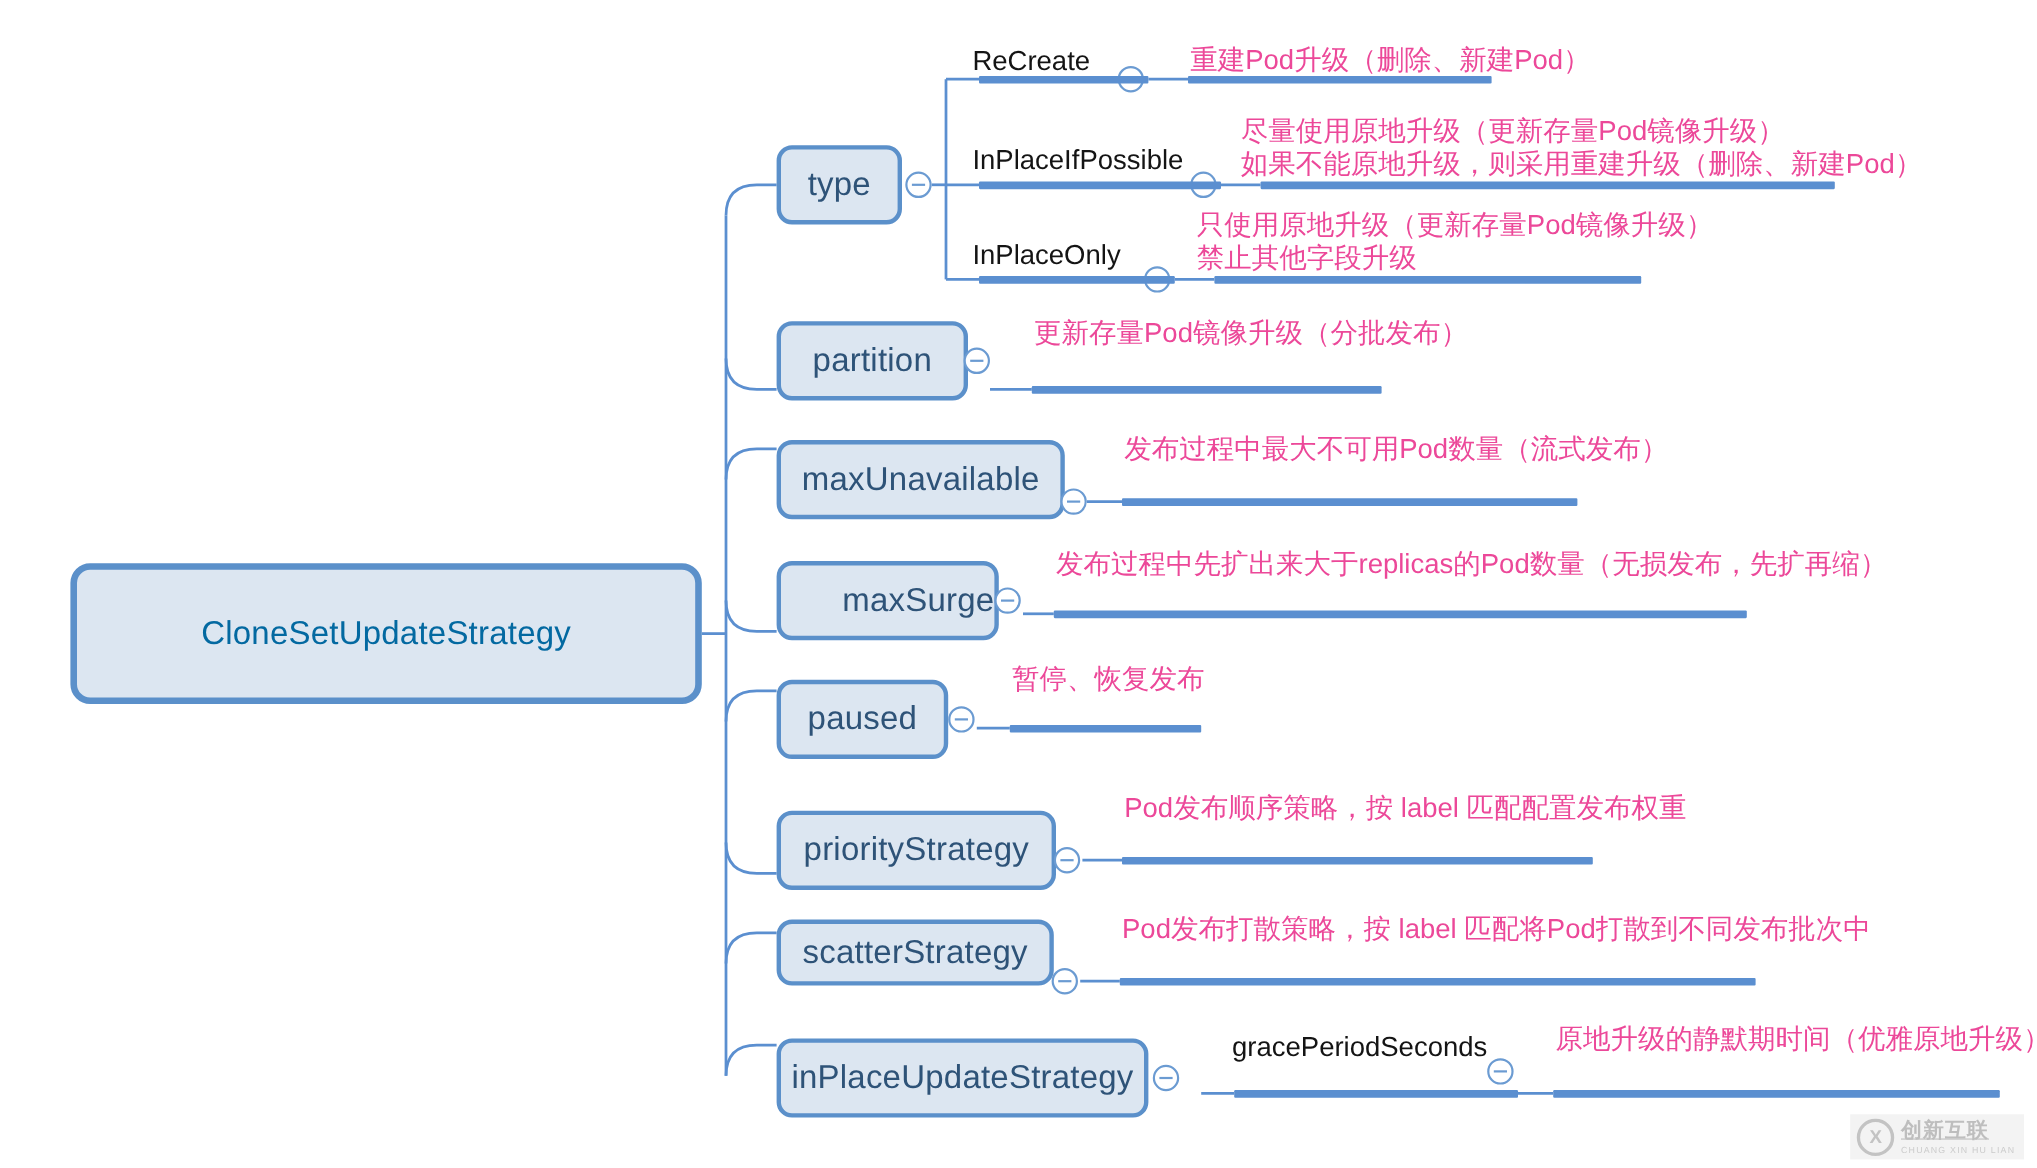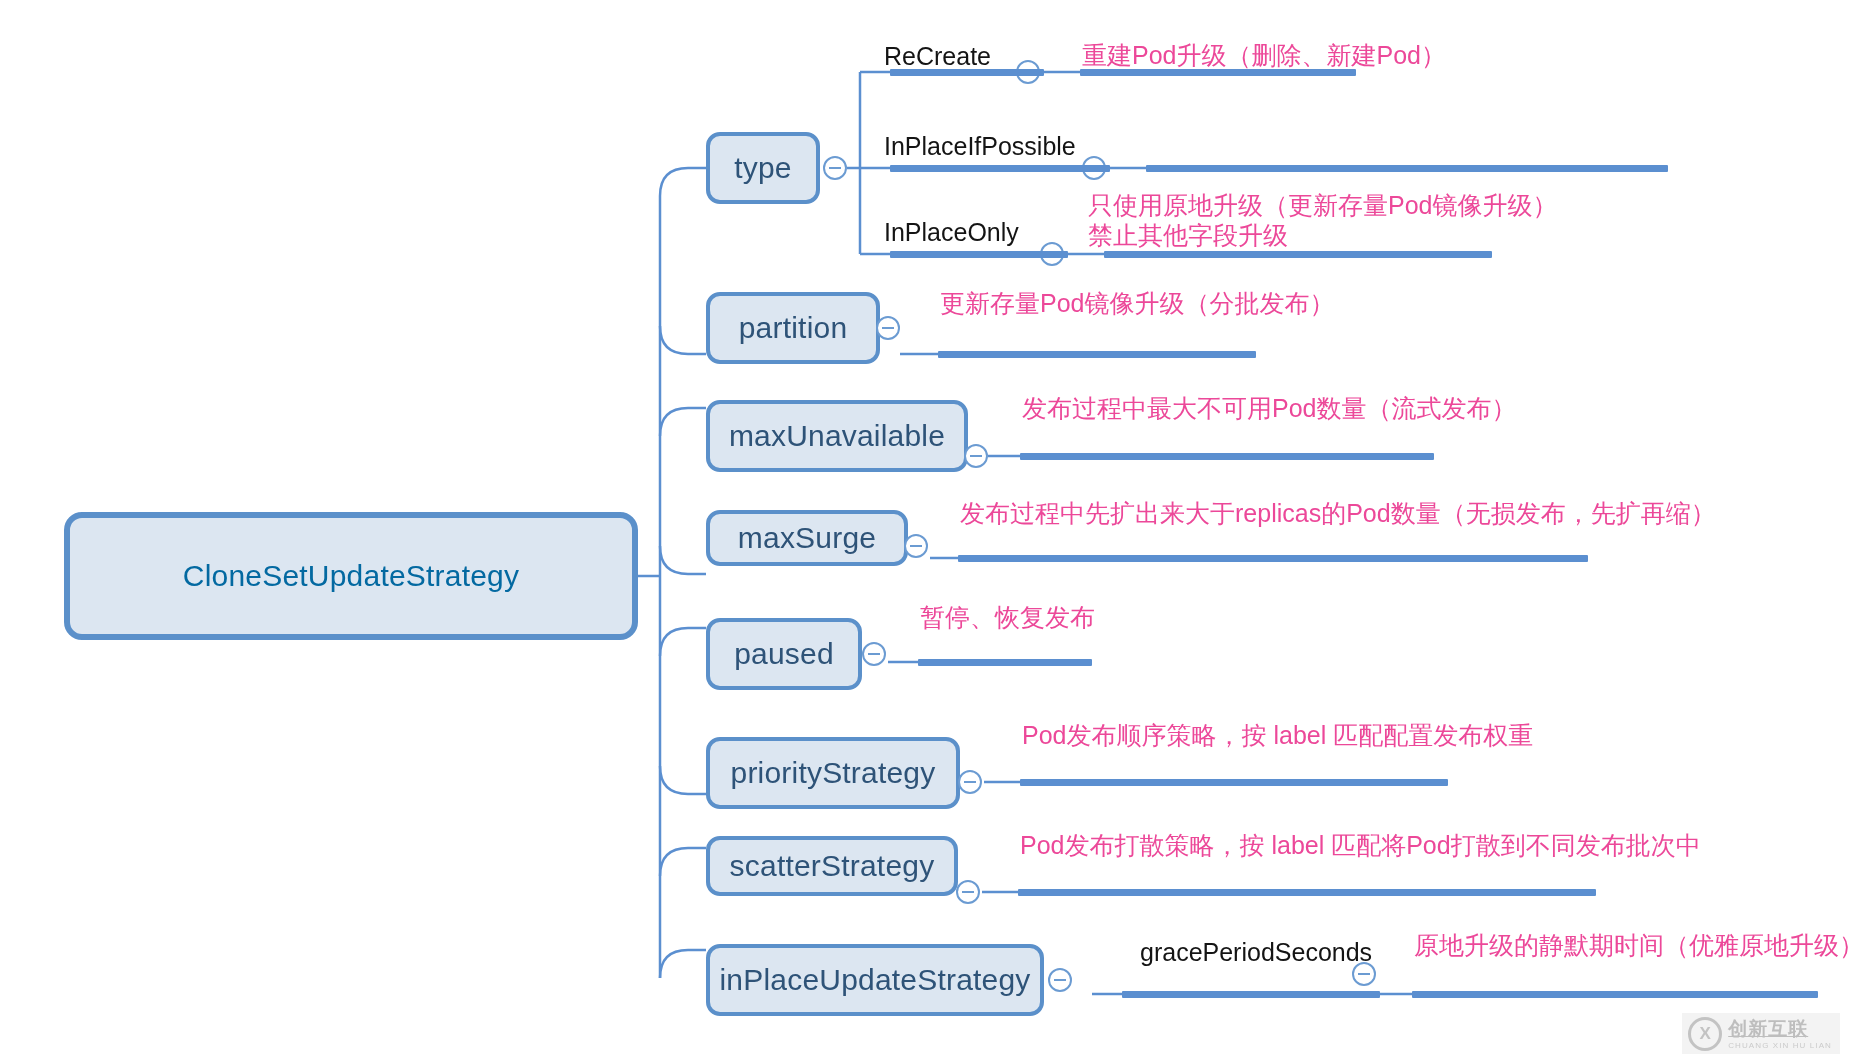--- a/index.html
+++ b/index.html
@@ -202,20 +202,24 @@
   <div class="bar" style="left:890px; top:69px; width:154px;"></div>
   <div class="bar" style="left:1080px; top:69px; width:276px;"></div>
   <div class="annot" style="left:1082px; top:40px;">
     <span class="l1">重建Pod升级（删除、新建Pod）</span>
   </div>
 
   <div class="leaf-label" style="left:884px; top:132px;">InPlaceIfPossible</div>
   <div class="collapse" style="left:1082px; top:156px;"></div>
   <div class="bar" style="left:890px; top:165px; width:220px;"></div>
   <div class="bar" style="left:1146px; top:165px; width:522px;"></div>
+  <div class="annot" style="left:1128px; top:104px;">
+    <span class="l1">尽量使用原地升级（更新存量Pod镜像升级）</span>
+    <span class="l2">如果不能原地升级，则采用重建升级（删除、新建Pod）</span>
+  </div>
 
   <div class="leaf-label" style="left:884px; top:218px;">InPlaceOnly</div>
   <div class="collapse" style="left:1040px; top:242px;"></div>
   <div class="bar" style="left:890px; top:251px; width:178px;"></div>
   <div class="bar" style="left:1104px; top:251px; width:388px;"></div>
   <div class="annot" style="left:1088px; top:190px;">
     <span class="l1">只使用原地升级（更新存量Pod镜像升级）</span>
     <span class="l2">禁止其他字段升级</span>
   </div>
 
@@ -230,21 +234,21 @@
 
   <div class="node child" style="left:706px; top:400px; width:262px; height:72px;">
     <span>maxUnavailable</span>
   </div>
   <div class="collapse" style="left:964px; top:444px;"></div>
   <div class="bar" style="left:1020px; top:453px; width:414px;"></div>
   <div class="annot" style="left:1022px; top:393px;">
     <span class="l1">发布过程中最大不可用Pod数量（流式发布）</span>
   </div>
 
-  <div class="node child" style="left:706px; top:510px; width:202px; height:56px;">
+  <div class="node child" style="left:706px; top:510px; width:202px; height:72px;justify-content:flex-end;">
     <span>maxSurge</span>
   </div>
   <div class="collapse" style="left:904px; top:534px;"></div>
   <div class="bar" style="left:958px; top:555px; width:630px;"></div>
   <div class="annot" style="left:960px; top:498px;">
     <span class="l1">发布过程中先扩出来大于replicas的Pod数量（无损发布，先扩再缩）</span>
   </div>
 
   <div class="node child" style="left:706px; top:618px; width:156px; height:72px;">
     <span>paused</span>
@@ -271,21 +275,21 @@
   <div class="bar" style="left:1018px; top:889px; width:578px;"></div>
   <div class="annot" style="left:1020px; top:830px;">
     <span class="l1">Pod发布打散策略，按 label 匹配将Pod打散到不同发布批次中</span>
   </div>
 
   <div class="node child" style="left:706px; top:944px; width:338px; height:72px;">
     <span>inPlaceUpdateStrategy</span>
   </div>
   <div class="collapse" style="left:1048px; top:968px;"></div>
 
-  <div class="leaf-label" style="left:1120px; top:938px;margin-left:20px;">gracePeriodSeconds</div>
+  <div class="leaf-label" style="left:1120px; top:938px;">gracePeriodSeconds</div>
   <div class="collapse" style="left:1352px; top:962px;"></div>
   <div class="bar" style="left:1122px; top:991px; width:258px;"></div>
   <div class="bar" style="left:1412px; top:991px; width:406px;"></div>
   <div class="annot" style="left:1414px; top:930px;">
     <span class="l1">原地升级的静默期时间（优雅原地升级）</span>
   </div>
 
   <div id="watermark">
     <div class="wm-mark">X</div>
     <div class="wm-text">

